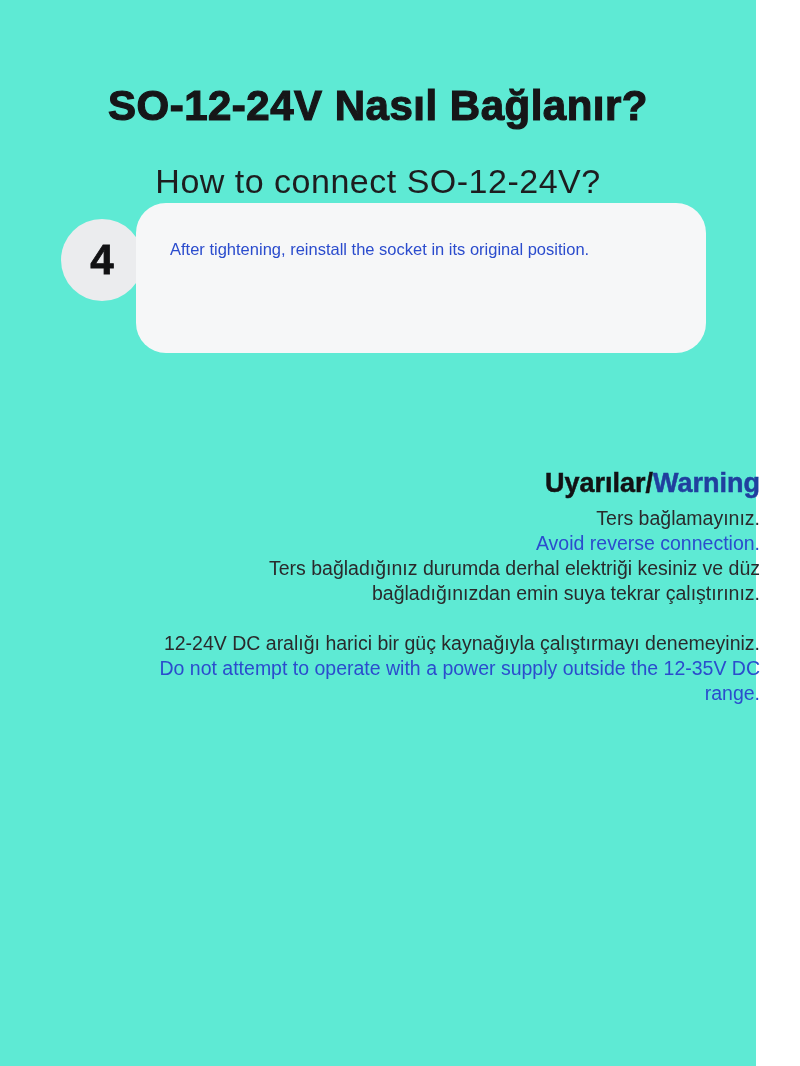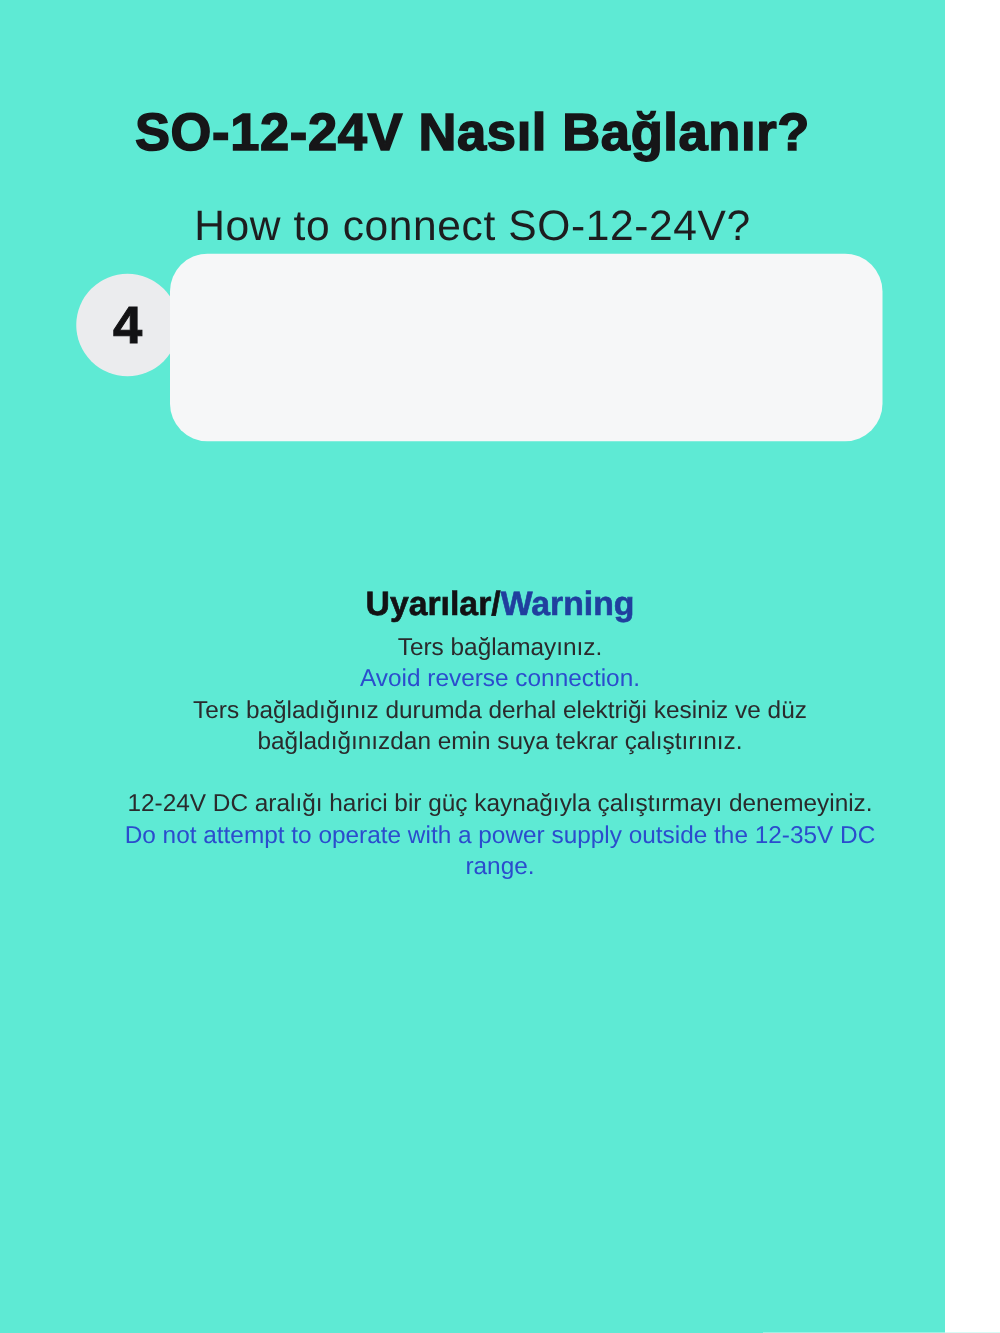--- a/index.html
+++ b/index.html
@@ -76,21 +76,21 @@
     font-weight: 400;
     line-height: 20px;
     color: #2b4ccd;
   }
 
   
   .warnings {
     position: absolute;
     top: 468px; left: 40px;
     width: 720px;
-    text-align: center;
+    text-align: right;
   }
   .warnings h3 {
     font-size: 27px;
     font-weight: 700;
     color: #121214;
     margin-bottom: 7px;
     -webkit-text-stroke: 0.5px currentColor;
   }
   .warnings h3 .blue {
     color: #203f9e;
@@ -112,20 +112,21 @@
 
   <h1 class="title">SO-12-24V Nasıl Bağlanır?</h1>
 
   <h2 class="subtitle">How to connect SO-12-24V?</h2>
 
   <div class="step-circle">
     <span>4</span>
   </div>
 
   <div class="step-box">
+    <p class="en">After tightening, reinstall the socket in its original position.</p>
   </div>
 
   <div class="warnings">
     <h3><span>Uyarılar/</span><span class="blue">Warning</span></h3>
 
     <p class="tr">Ters bağlamayınız.</p>
     <p class="en">Avoid reverse connection.</p>
 
     <p class="tr">Ters bağladığınız durumda derhal elektriği kesiniz ve düz
 bağladığınızdan emin suya tekrar çalıştırınız.</p>

